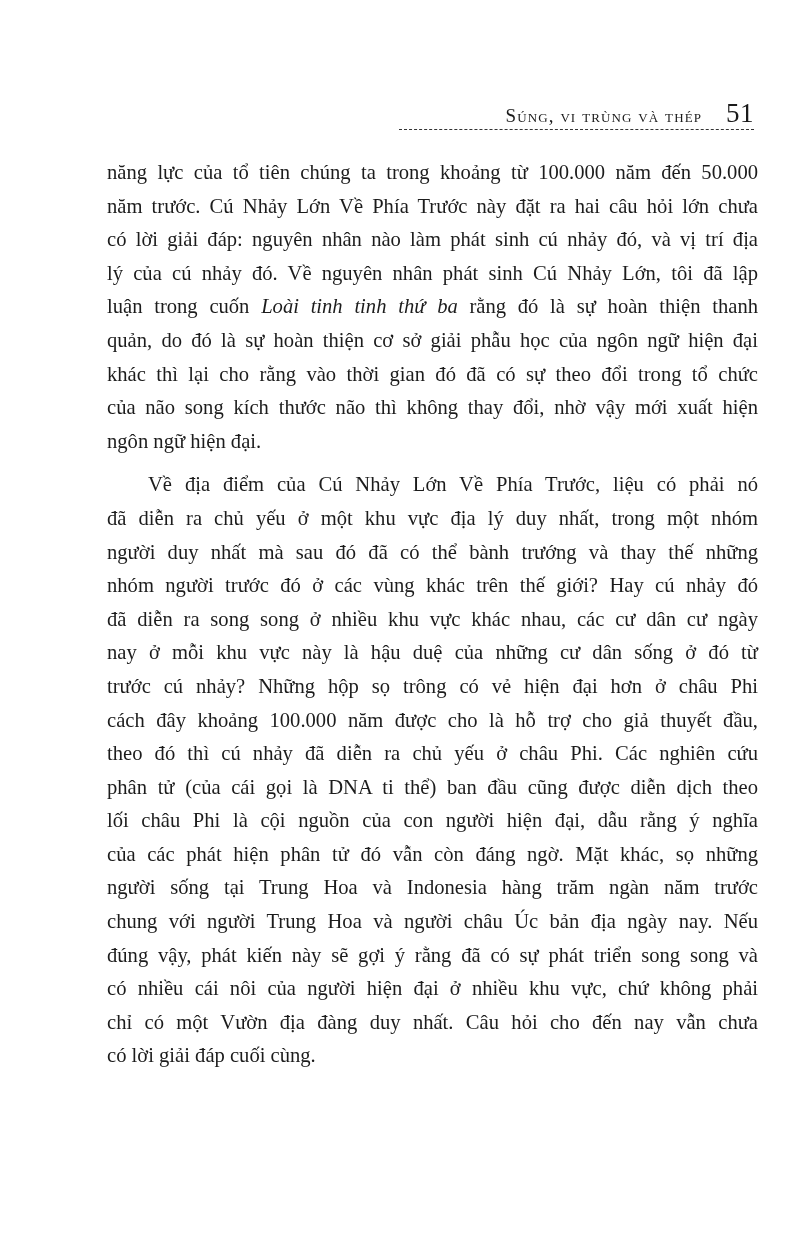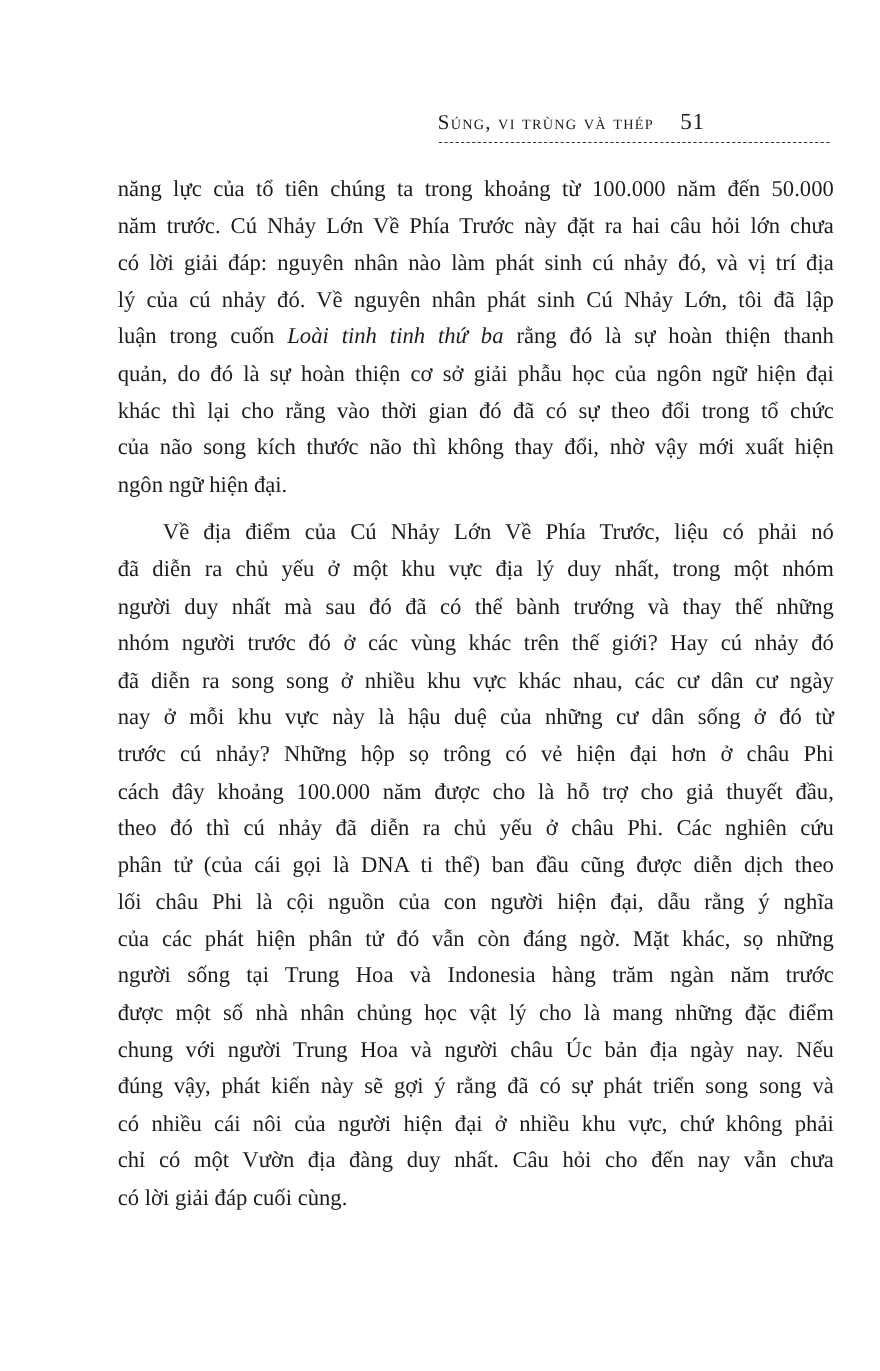--- a/index.html
+++ b/index.html
@@ -23,31 +23,32 @@
       height: 1246px;
       background: #ffffff;
     }
     .running-header {
       position: absolute;
       top: 98px;
       left: 398px;
       width: 356px;
       height: 30px;
       display: flex;
+      justify-content: flex-end;
       align-items: baseline;
       font-size: 19px;
       letter-spacing: 1.1px;
       color: #1a1a1a;
     }
     .running-title {
       font-variant: small-caps;
       margin-right: 24px;
     }
     .page-number {
-      font-size: 21px;
+      font-size: 27px;
       letter-spacing: 0.5px;
     }
     .header-rule {
       position: absolute;
       top: 129px;
       left: 399px;
       width: 355px;
       height: 0;
       border-top: 1.5px dashed #333333;
     }
@@ -119,21 +120,20 @@
       <span class="line">nhóm người trước đó ở các vùng khác trên thế giới? Hay cú nhảy đó</span>
       <span class="line">đã diễn ra song song ở nhiều khu vực khác nhau, các cư dân cư ngày</span>
       <span class="line">nay ở mỗi khu vực này là hậu duệ của những cư dân sống ở đó từ</span>
       <span class="line">trước cú nhảy? Những hộp sọ trông có vẻ hiện đại hơn ở châu Phi</span>
       <span class="line">cách đây khoảng 100.000 năm được cho là hỗ trợ cho giả thuyết đầu,</span>
       <span class="line">theo đó thì cú nhảy đã diễn ra chủ yếu ở châu Phi. Các nghiên cứu</span>
       <span class="line">phân tử (của cái gọi là DNA ti thể) ban đầu cũng được diễn dịch theo</span>
       <span class="line">lối châu Phi là cội nguồn của con người hiện đại, dẫu rằng ý nghĩa</span>
       <span class="line">của các phát hiện phân tử đó vẫn còn đáng ngờ. Mặt khác, sọ những</span>
       <span class="line">người sống tại Trung Hoa và Indonesia hàng trăm ngàn năm trước</span>
-      <span class="line">được một số nhà nhân chủng học vật lý cho là mang những đặc điểm</span>
       <span class="line">chung với người Trung Hoa và người châu Úc bản địa ngày nay. Nếu</span>
       <span class="line">đúng vậy, phát kiến này sẽ gợi ý rằng đã có sự phát triển song song và</span>
       <span class="line">có nhiều cái nôi của người hiện đại ở nhiều khu vực, chứ không phải</span>
       <span class="line">chỉ có một Vườn địa đàng duy nhất. Câu hỏi cho đến nay vẫn chưa</span>
       <span class="line last">có lời giải đáp cuối cùng.</span>
     </p>
   </div>
 </div>
 
 </body></html>

